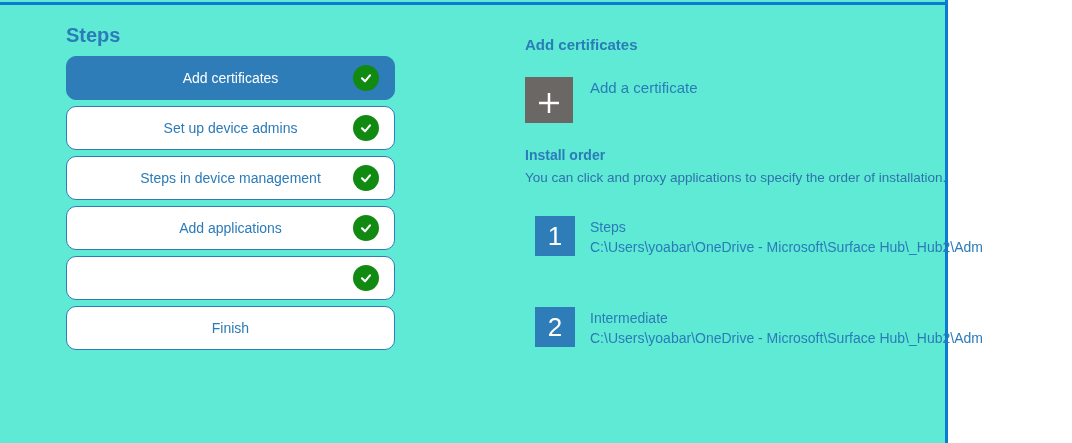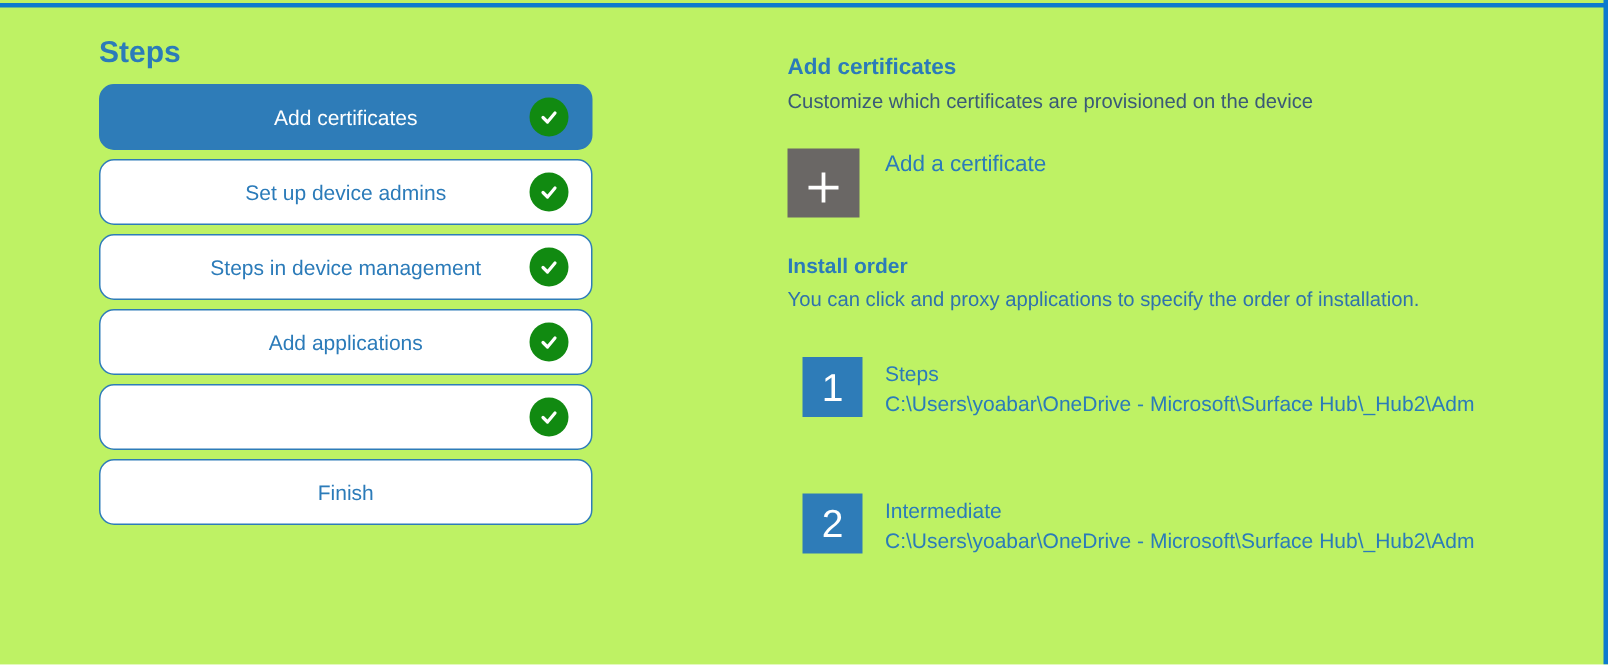--- a/index.html
+++ b/index.html
@@ -1,18 +1,18 @@
 <!DOCTYPE html>
 <html><head>
 <meta charset="utf-8">
 <style>
   * { margin:0; padding:0; box-sizing:border-box; }
   html,body { width:1072px; height:443px; background:#ffffff; overflow:hidden;
               font-family:"Liberation Sans","DejaVu Sans",sans-serif; }
-  .stage { position:relative; width:1072px; height:443px; background:#bef264; }
+  .stage { position:relative; width:948px; height:443px; background:#5eead4; }
 
   
   .border-top   { position:absolute; left:0; top:2px; width:100%; height:3px; background:#0c7ace; }
   .border-right { position:absolute; right:0; top:0; width:3px; height:100%; background:#0c7ace; }
 
   
   .sidebar { position:absolute; left:66px; top:24px; width:329px; }
   .steps-title { font-size:20px; font-weight:bold; color:#2b7bb9; margin-bottom:9px; }
   .step { position:relative; display:flex; align-items:center; justify-content:center;
           width:329px; height:44px; margin-bottom:6px; border-radius:10px;
@@ -106,21 +106,20 @@
     </div>
 
     <div class="step">
       <span class="step-label">Finish</span>
 
     </div>
   </div>
 
   <div class="main">
     <div class="panel-title">Add certificates</div>
-    <div class="panel-desc">Customize which certificates are provisioned on the device</div>
 
     <div class="add-row">
       <div class="plus-square">
         <svg viewBox="0 0 24 24">
             <path d="M12 4v16M4 12h16" stroke="#fff" stroke-width="2" fill="none"></path>
           </svg>
       </div>
       <span class="add-label">Add a certificate</span>
     </div>
 

